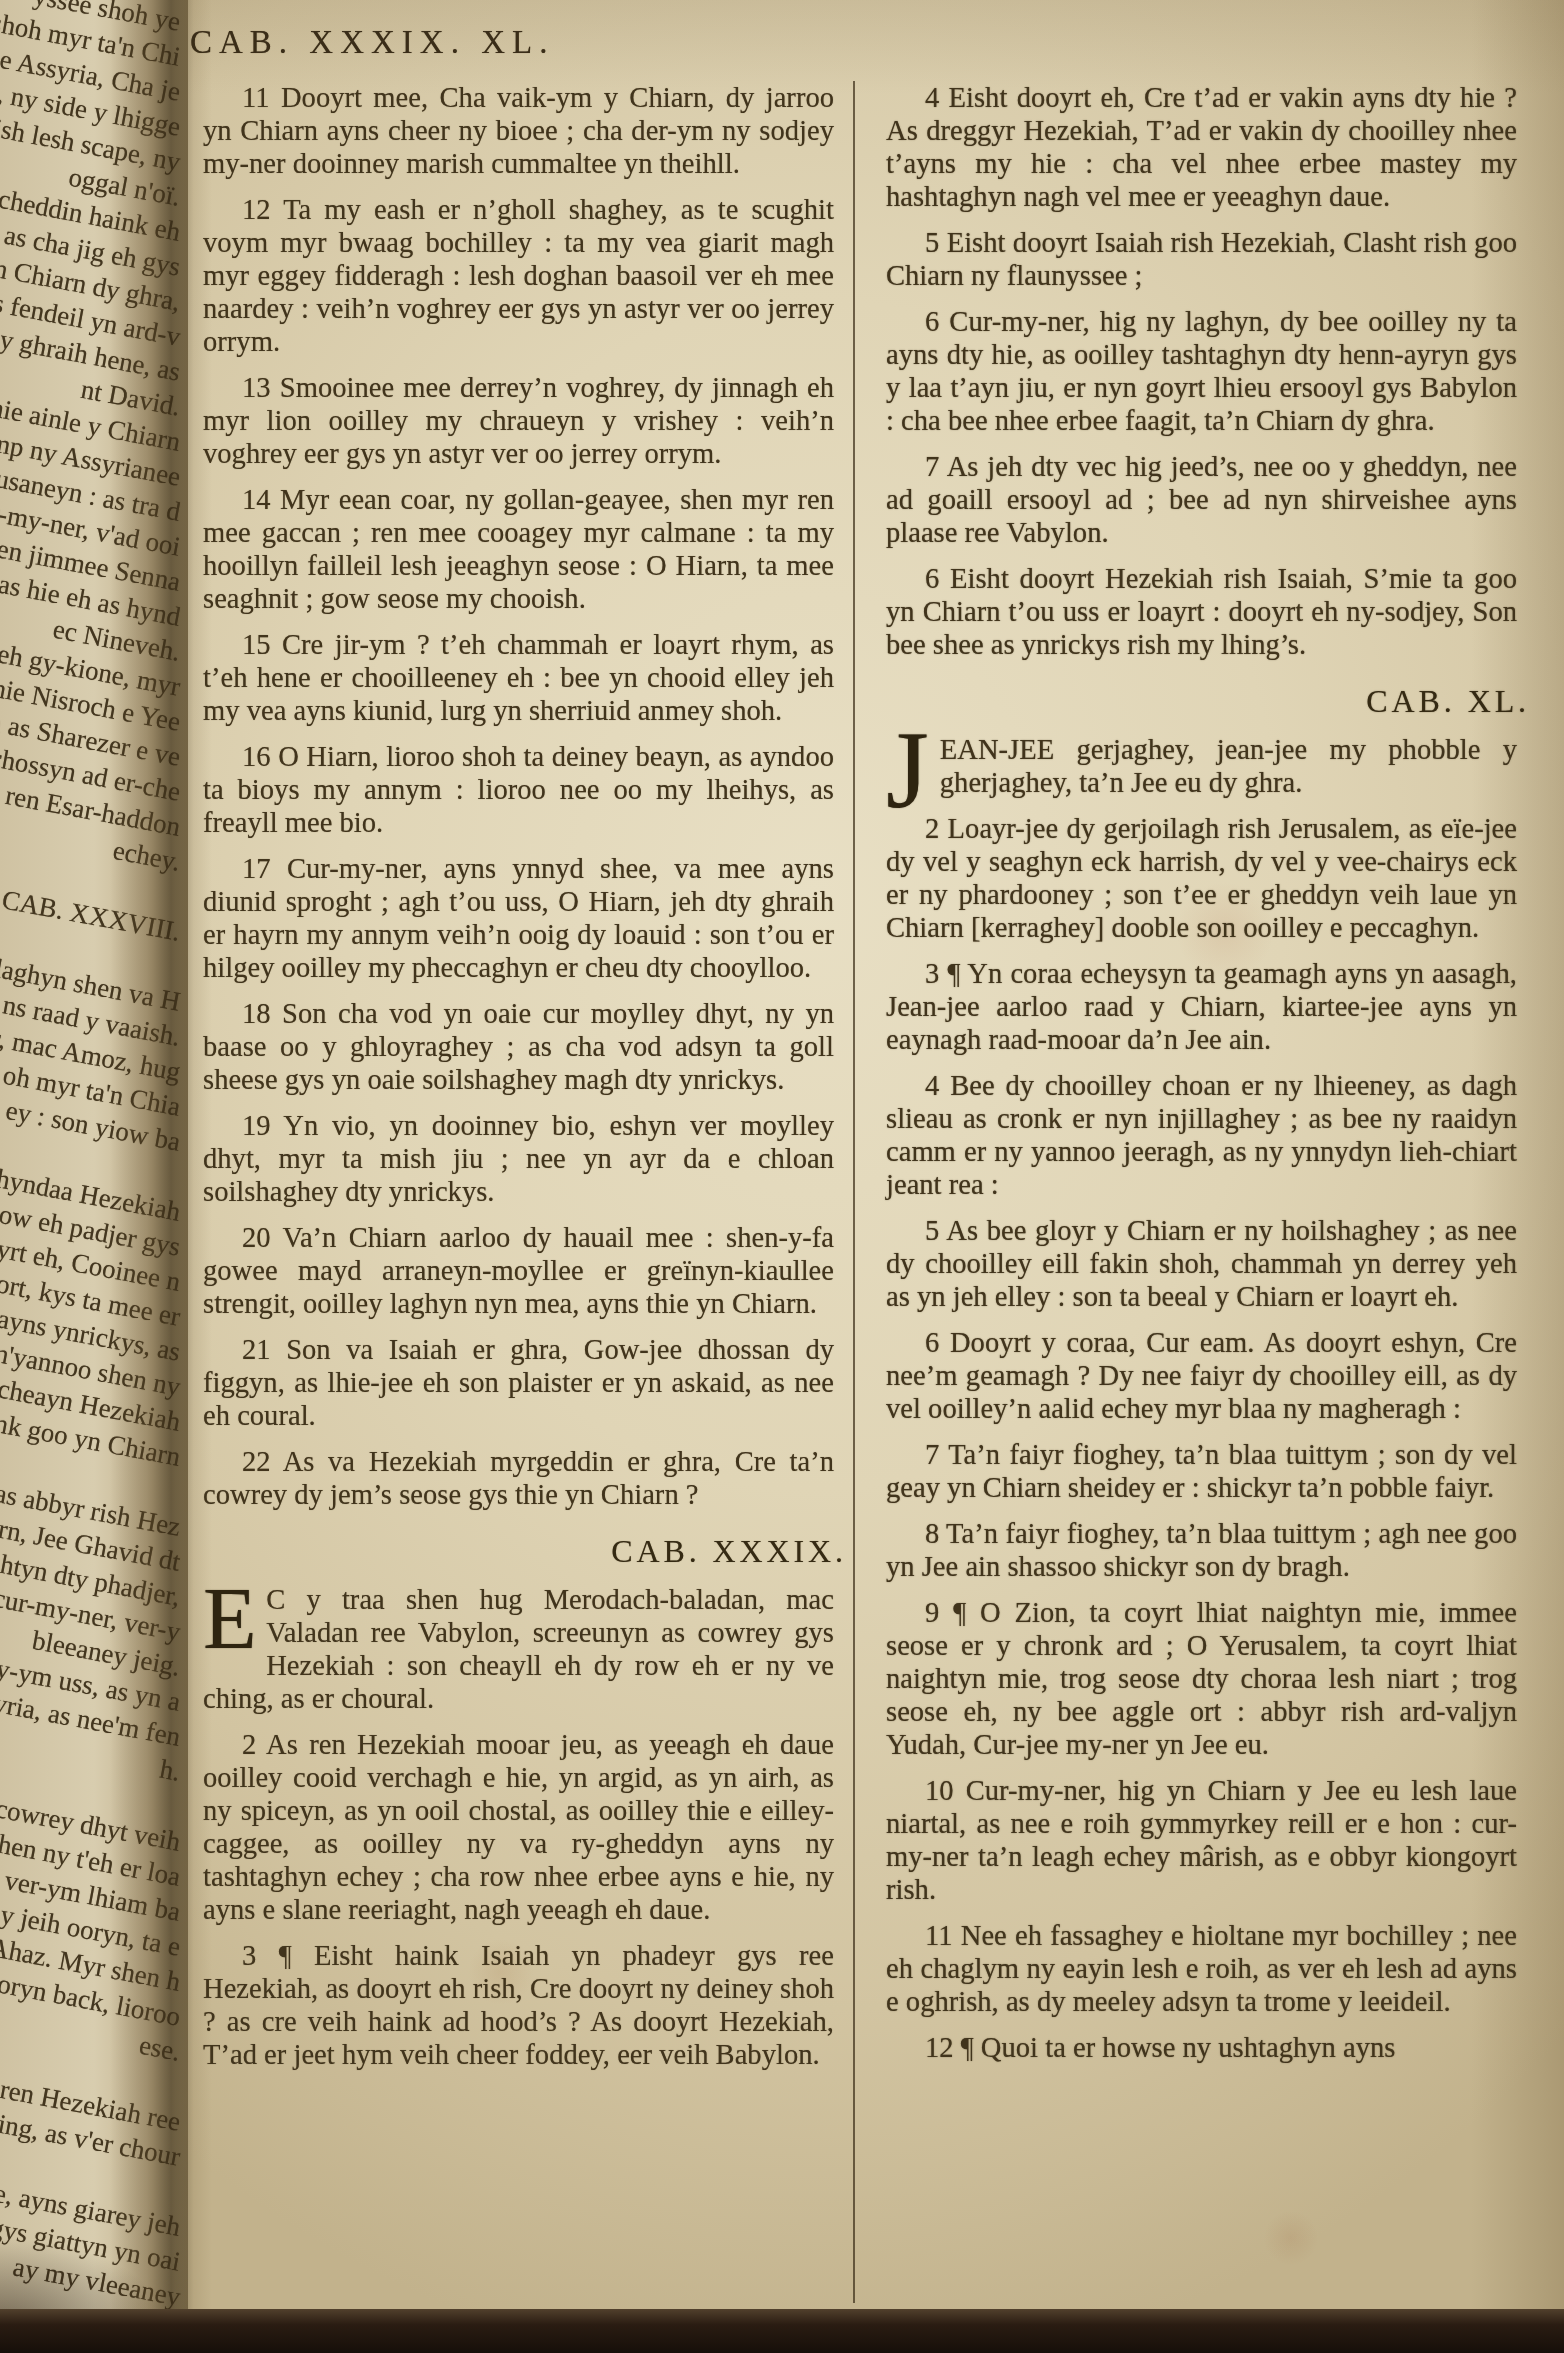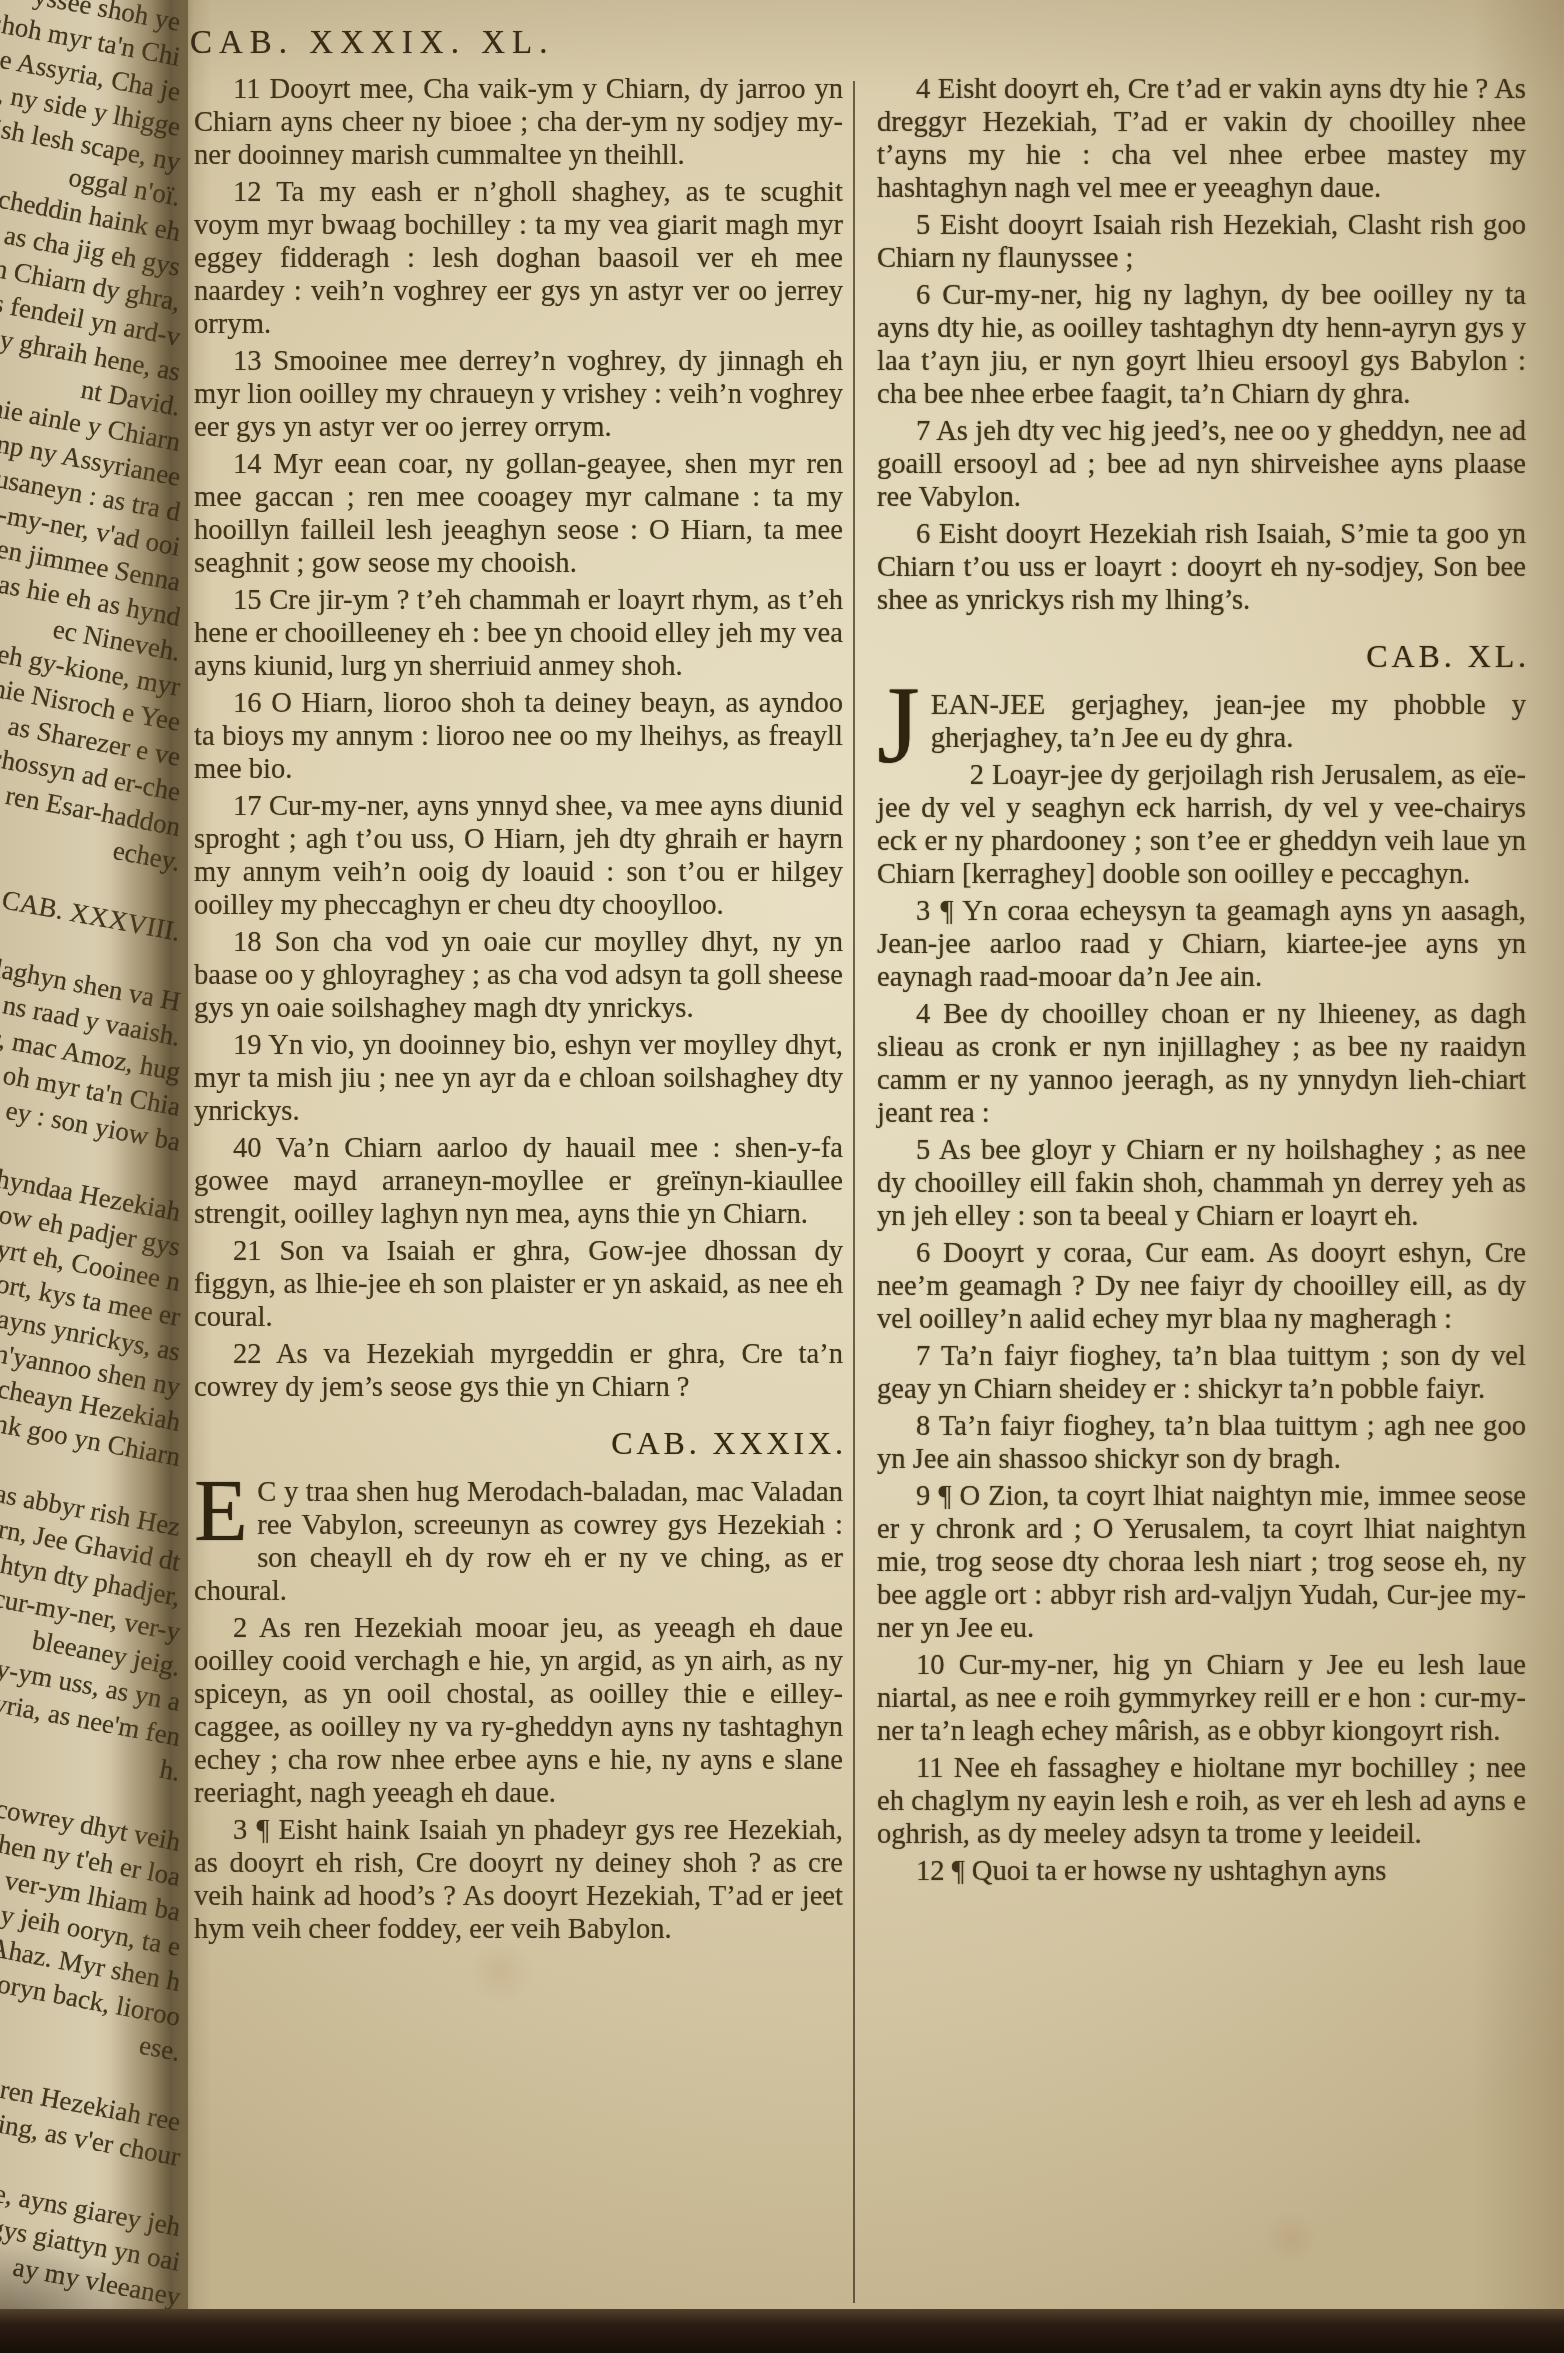--- a/index.html
+++ b/index.html
@@ -46,21 +46,21 @@
   .running-head{
     text-align:left;margin:23.5px 0 7.8px 0;
     font-size:33px;letter-spacing:7px;color:#3a2d18;
     text-shadow:0 0 0.8px rgba(55,42,20,.6);
   }
   .cols{display:flex;}
   .col{width:657px;font-size:28.6px;line-height:33px;text-align:justify;color:#41341c;
        text-shadow:0 0 0.9px rgba(62,48,24,.55);}
   .col-left{margin-right:26px;}
   .col-right{text-shadow:0 0 1.2px rgba(52,40,18,.68);}
-  .verse{margin:4px;}
+  .verse{margin:13px;}
   .verse.indent{text-indent:39px;}
   .chap-heading{
     text-align:right;font-size:32px;letter-spacing:3.9px;
     margin:23.5px 0 15.6px 0;color:#352a13;text-indent:0;
   }
   .dropcap{
     float:left;font-size:88px;line-height:66px;
     padding:3.1px 9.4px 0 0;color:#2e2410;
     text-shadow:0 0 1.2px rgba(40,30,12,.7);
   }
@@ -162,21 +162,21 @@
     <div class="col col-left" id="col-left">
         <p class="verse indent">11 Dooyrt mee, Cha vaik-ym y Chiarn, dy jarroo yn Chiarn ayns cheer ny bioee ; cha der-ym ny sodjey my-ner dooinney marish cummaltee yn theihll.</p>
         <p class="verse indent">12 Ta my eash er n’gholl shaghey, as te scughit voym myr bwaag bochilley : ta my vea giarit magh myr eggey fidderagh : lesh doghan baasoil ver eh mee naardey : veih’n voghrey eer gys yn astyr ver oo jerrey orrym.</p>
         <p class="verse indent">13 Smooinee mee derrey’n voghrey, dy jinnagh eh myr lion ooilley my chraueyn y vrishey : veih’n voghrey eer gys yn astyr ver oo jerrey orrym.</p>
         <p class="verse indent">14 Myr eean coar, ny gollan-geayee, shen myr ren mee gaccan ; ren mee cooagey myr calmane : ta my hooillyn failleil lesh jeeaghyn seose : O Hiarn, ta mee seaghnit ; gow seose my chooish.</p>
         <p class="verse indent">15 Cre jir-ym ? t’eh chammah er loayrt rhym, as t’eh hene er chooilleeney eh : bee yn chooid elley jeh my vea ayns kiunid, lurg yn sherriuid anmey shoh.</p>
         <p class="verse indent">16 O Hiarn, lioroo shoh ta deiney beayn, as ayndoo ta bioys my annym : lioroo nee oo my lheihys, as freayll mee bio.</p>
         <p class="verse indent">17 Cur-my-ner, ayns ynnyd shee, va mee ayns diunid sproght ; agh t’ou uss, O Hiarn, jeh dty ghraih er hayrn my annym veih’n ooig dy loauid : son t’ou er hilgey ooilley my pheccaghyn er cheu dty chooylloo.</p>
         <p class="verse indent">18 Son cha vod yn oaie cur moylley dhyt, ny yn baase oo y ghloyraghey ; as cha vod adsyn ta goll sheese gys yn oaie soilshaghey magh dty ynrickys.</p>
         <p class="verse indent">19 Yn vio, yn dooinney bio, eshyn ver moylley dhyt, myr ta mish jiu ; nee yn ayr da e chloan soilshaghey dty ynrickys.</p>
-        <p class="verse indent">40 Va’n Chiarn aarloo dy hauail mee : shen-y-fa gowee mayd arraneyn-moyllee er greïnyn-kiaullee strengit, ooilley laghyn nyn mea, ayns thie yn Chiarn.</p>
+        <p class="verse indent">20 Va’n Chiarn aarloo dy hauail mee : shen-y-fa gowee mayd arraneyn-moyllee er greïnyn-kiaullee strengit, ooilley laghyn nyn mea, ayns thie yn Chiarn.</p>
         <p class="verse indent">21 Son va Isaiah er ghra, Gow-jee dhossan dy figgyn, as lhie-jee eh son plaister er yn askaid, as nee eh coural.</p>
         <p class="verse indent">22 As va Hezekiah myrgeddin er ghra, Cre ta’n cowrey dy jem’s seose gys thie yn Chiarn ?</p>
         <p class="chap-heading">CAB. XXXIX.</p>
         <p class="verse"><span class="dropcap">E</span>C y traa shen hug Merodach-baladan, mac Valadan ree Vabylon, screeunyn as cowrey gys Hezekiah : son cheayll eh dy row eh er ny ve ching, as er choural.</p>
         <p class="verse indent">2 As ren Hezekiah mooar jeu, as yeeagh eh daue ooilley cooid verchagh e hie, yn argid, as yn airh, as ny spiceyn, as yn ooil chostal, as ooilley thie e eilley-caggee, as ooilley ny va ry-gheddyn ayns ny tashtaghyn echey ; cha row nhee erbee ayns e hie, ny ayns e slane reeriaght, nagh yeeagh eh daue.</p>
         <p class="verse indent">3 ¶ Eisht haink Isaiah yn phadeyr gys ree Hezekiah, as dooyrt eh rish, Cre dooyrt ny deiney shoh ? as cre veih haink ad hood’s ? As dooyrt Hezekiah, T’ad er jeet hym veih cheer foddey, eer veih Babylon.</p>
       </div>
     <div class="col col-right" id="col-right">
         <p class="verse indent">4 Eisht dooyrt eh, Cre t’ad er vakin ayns dty hie ? As dreggyr Hezekiah, T’ad er vakin dy chooilley nhee t’ayns my hie : cha vel nhee erbee mastey my hashtaghyn nagh vel mee er yeeaghyn daue.</p>
         <p class="verse indent">5 Eisht dooyrt Isaiah rish Hezekiah, Clasht rish goo Chiarn ny flaunyssee ;</p>

